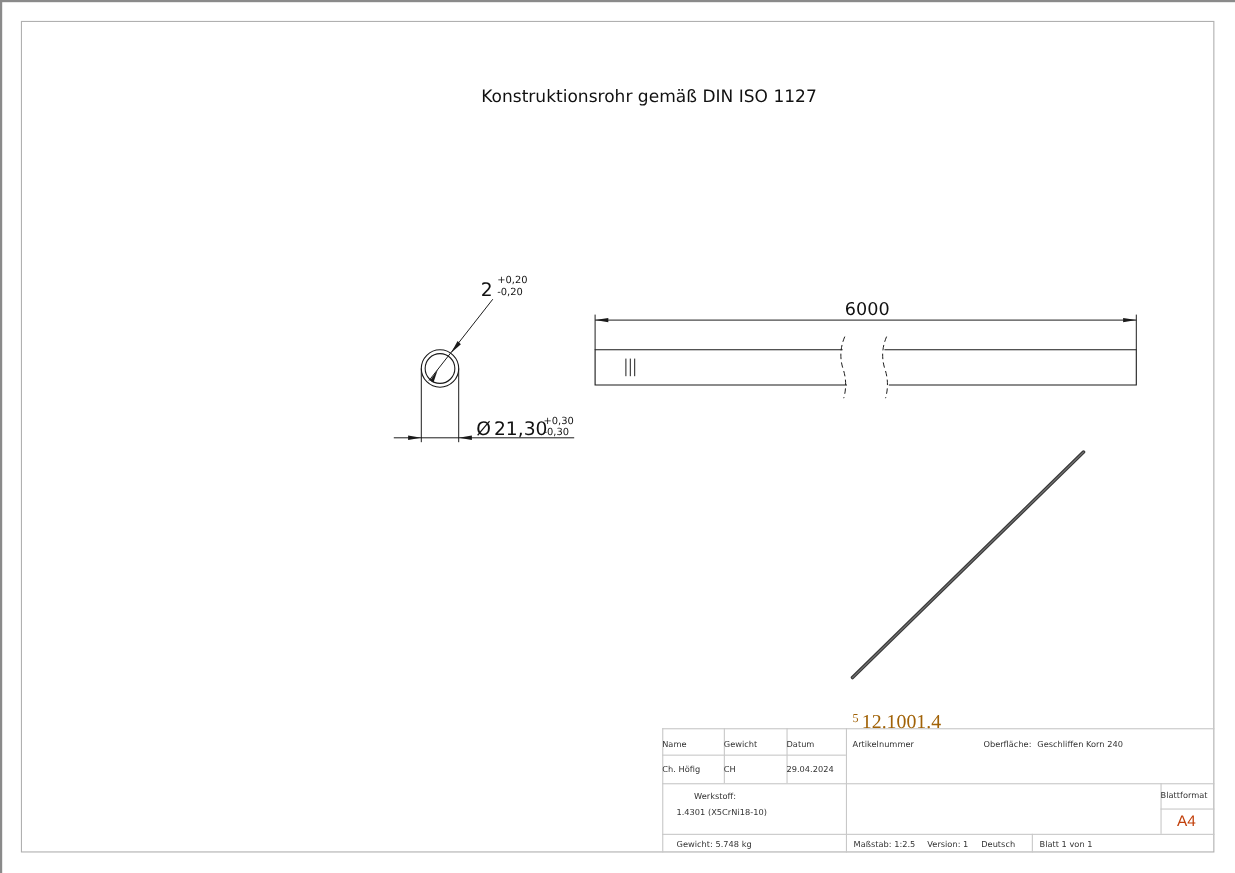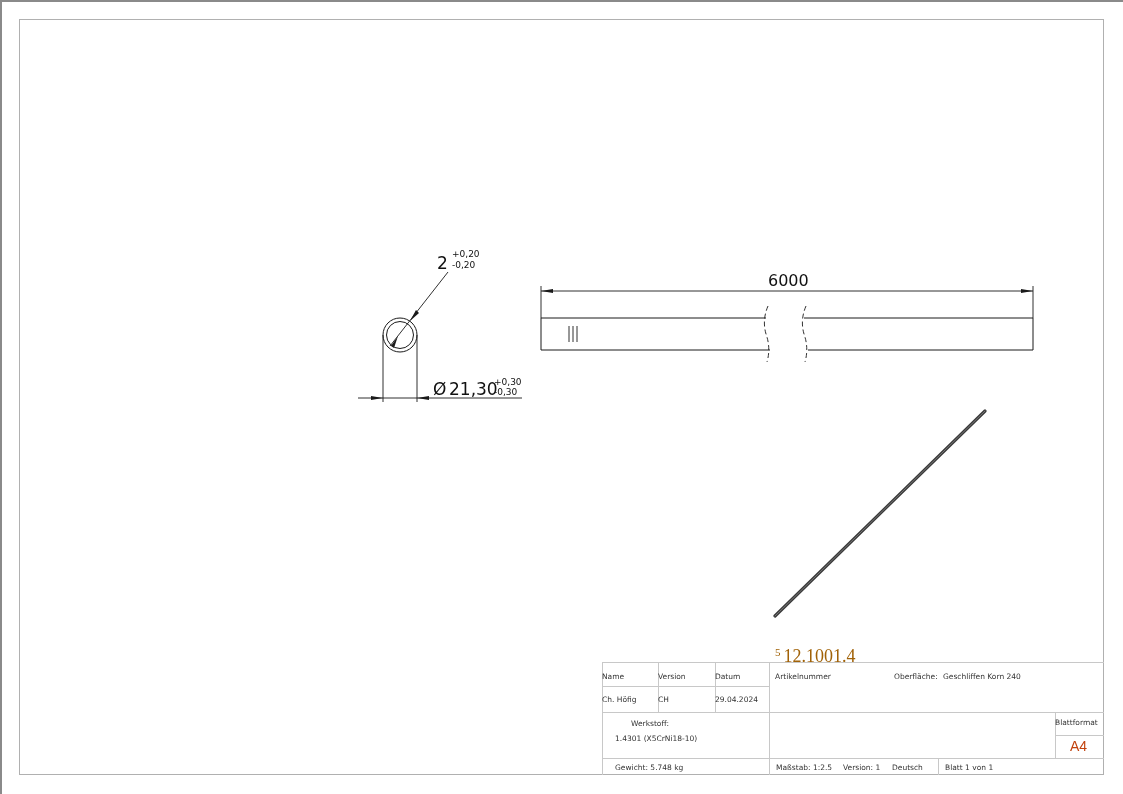--- a/index.html
+++ b/index.html
@@ -37,20 +37,21 @@
     .artnum sup { font-size: 11px; vertical-align: 6px; margin-right: 3px; }
     .a4 { position: absolute; left: 1070px; top: 738px; font-size: 14px; color: #c2410c; font-family: "Liberation Sans", sans-serif; }
   </style>
 </head>
 <body>
 
 <div class="viewport-edge"></div>
 <div class="sheet-border"></div>
 
 <div class="title-notes">
+  <div>Konstruktionsrohr gemäß DIN ISO 1127</div>
 </div>
 
 <svg class="drawing" width="1123" height="794" viewBox="0 0 1123 794">
   <defs>
     <marker id="arr" viewBox="0 0 10 4" refX="10" refY="2" markerWidth="10" markerHeight="4" orient="auto" markerUnits="userSpaceOnUse">
       <path d="M0,0 L10,2 L0,4 z" fill="#1a1a1a"></path>
     </marker>
   </defs>
 
   <g>
@@ -114,21 +115,21 @@
   <div class="tb-line-h" style="left:602px; top:758px; width:502px;"></div>
 
   <div class="tb-line-v" style="left:602px; top:662px; height:113px;"></div>
   <div class="tb-line-v" style="left:658px; top:662px; height:50px;"></div>
   <div class="tb-line-v" style="left:715px; top:662px; height:50px;"></div>
   <div class="tb-line-v" style="left:769px; top:662px; height:113px;"></div>
   <div class="tb-line-v" style="left:1055px; top:712px; height:46px;"></div>
   <div class="tb-line-v" style="left:938px; top:758px; height:17px;"></div>
 
   <div class="cell-c" style="left:602px; top:672px; width:56px;">Name</div>
-  <div class="cell-c" style="left:658px; top:672px; width:57px;">Version</div>
+  <div class="cell-c" style="left:658px; top:672px; width:57px;">Gewicht</div>
   <div class="cell-c" style="left:715px; top:672px; width:54px;">Datum</div>
 
   <div class="cell-c" style="left:602px; top:695px; width:56px;">Ch. Höfig</div>
   <div class="cell-c" style="left:658px; top:695px; width:57px;">CH</div>
   <div class="cell-c" style="left:715px; top:695px; width:54px;">29.04.2024</div>
 
   <div class="tb" style="left:775px; top:672px;">Artikelnummer</div>
   <div class="artnum"><sup>5</sup><span>12.1001.4</span></div>
   <div class="tb" style="left:894px; top:672px;">Oberfläche:</div>
   <div class="tb" style="left:943px; top:672px;">Geschliffen Korn 240</div>

